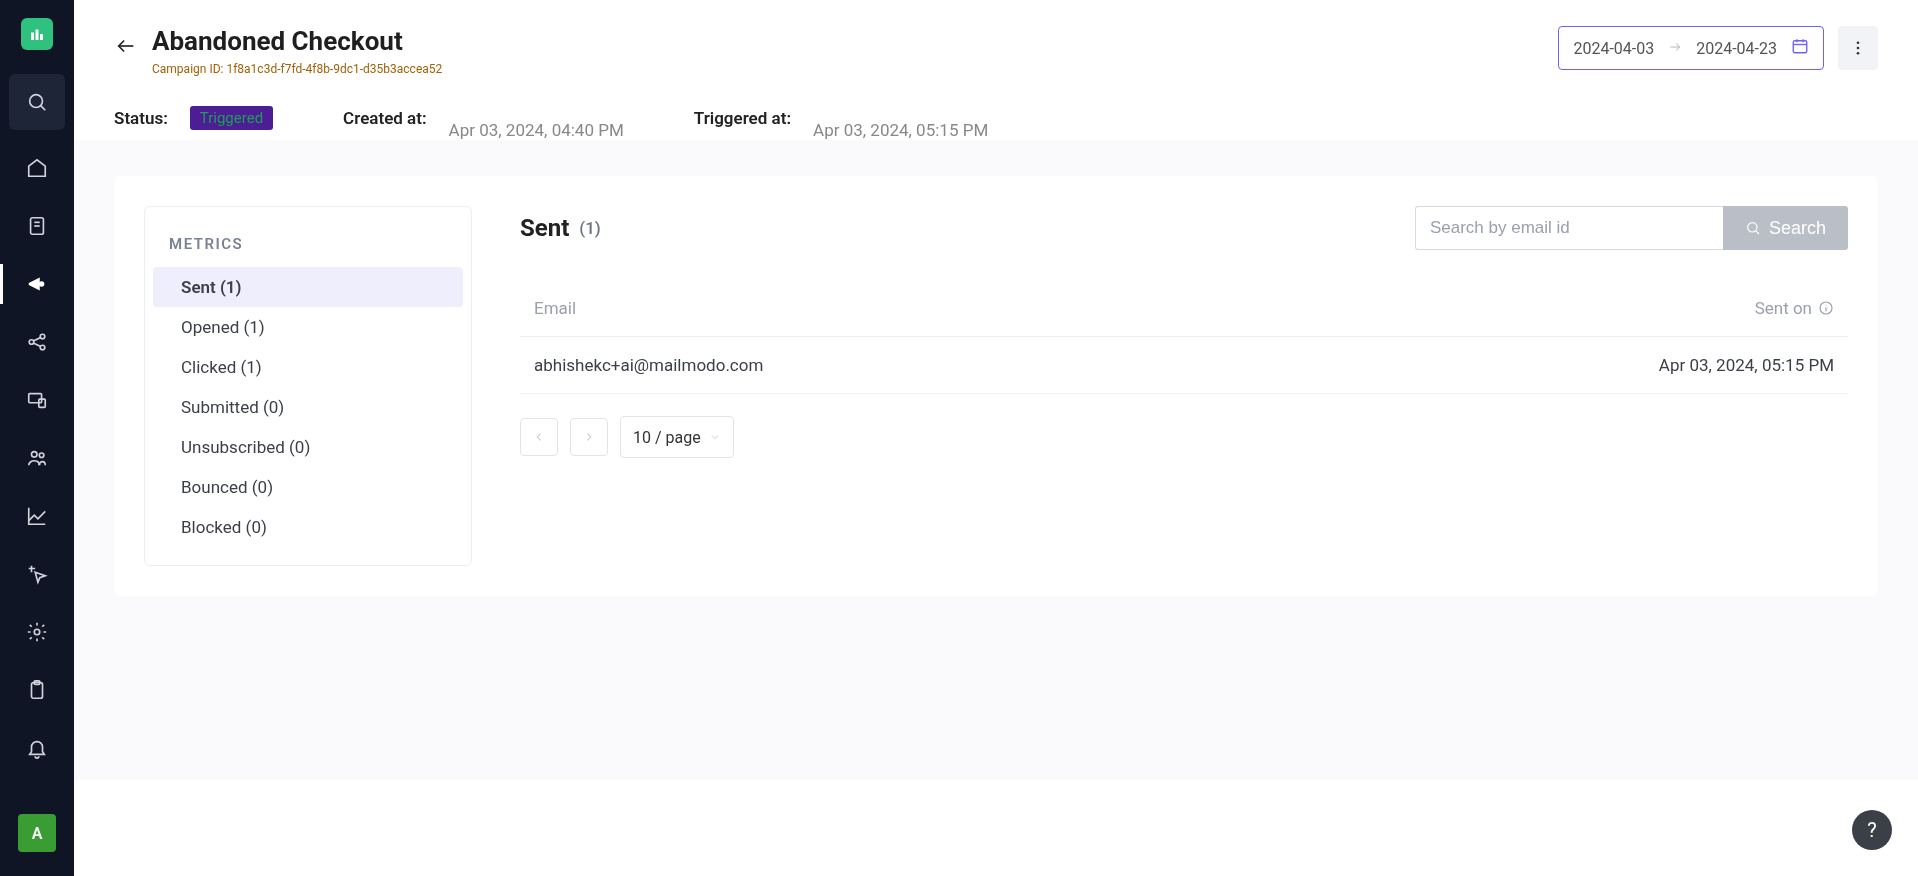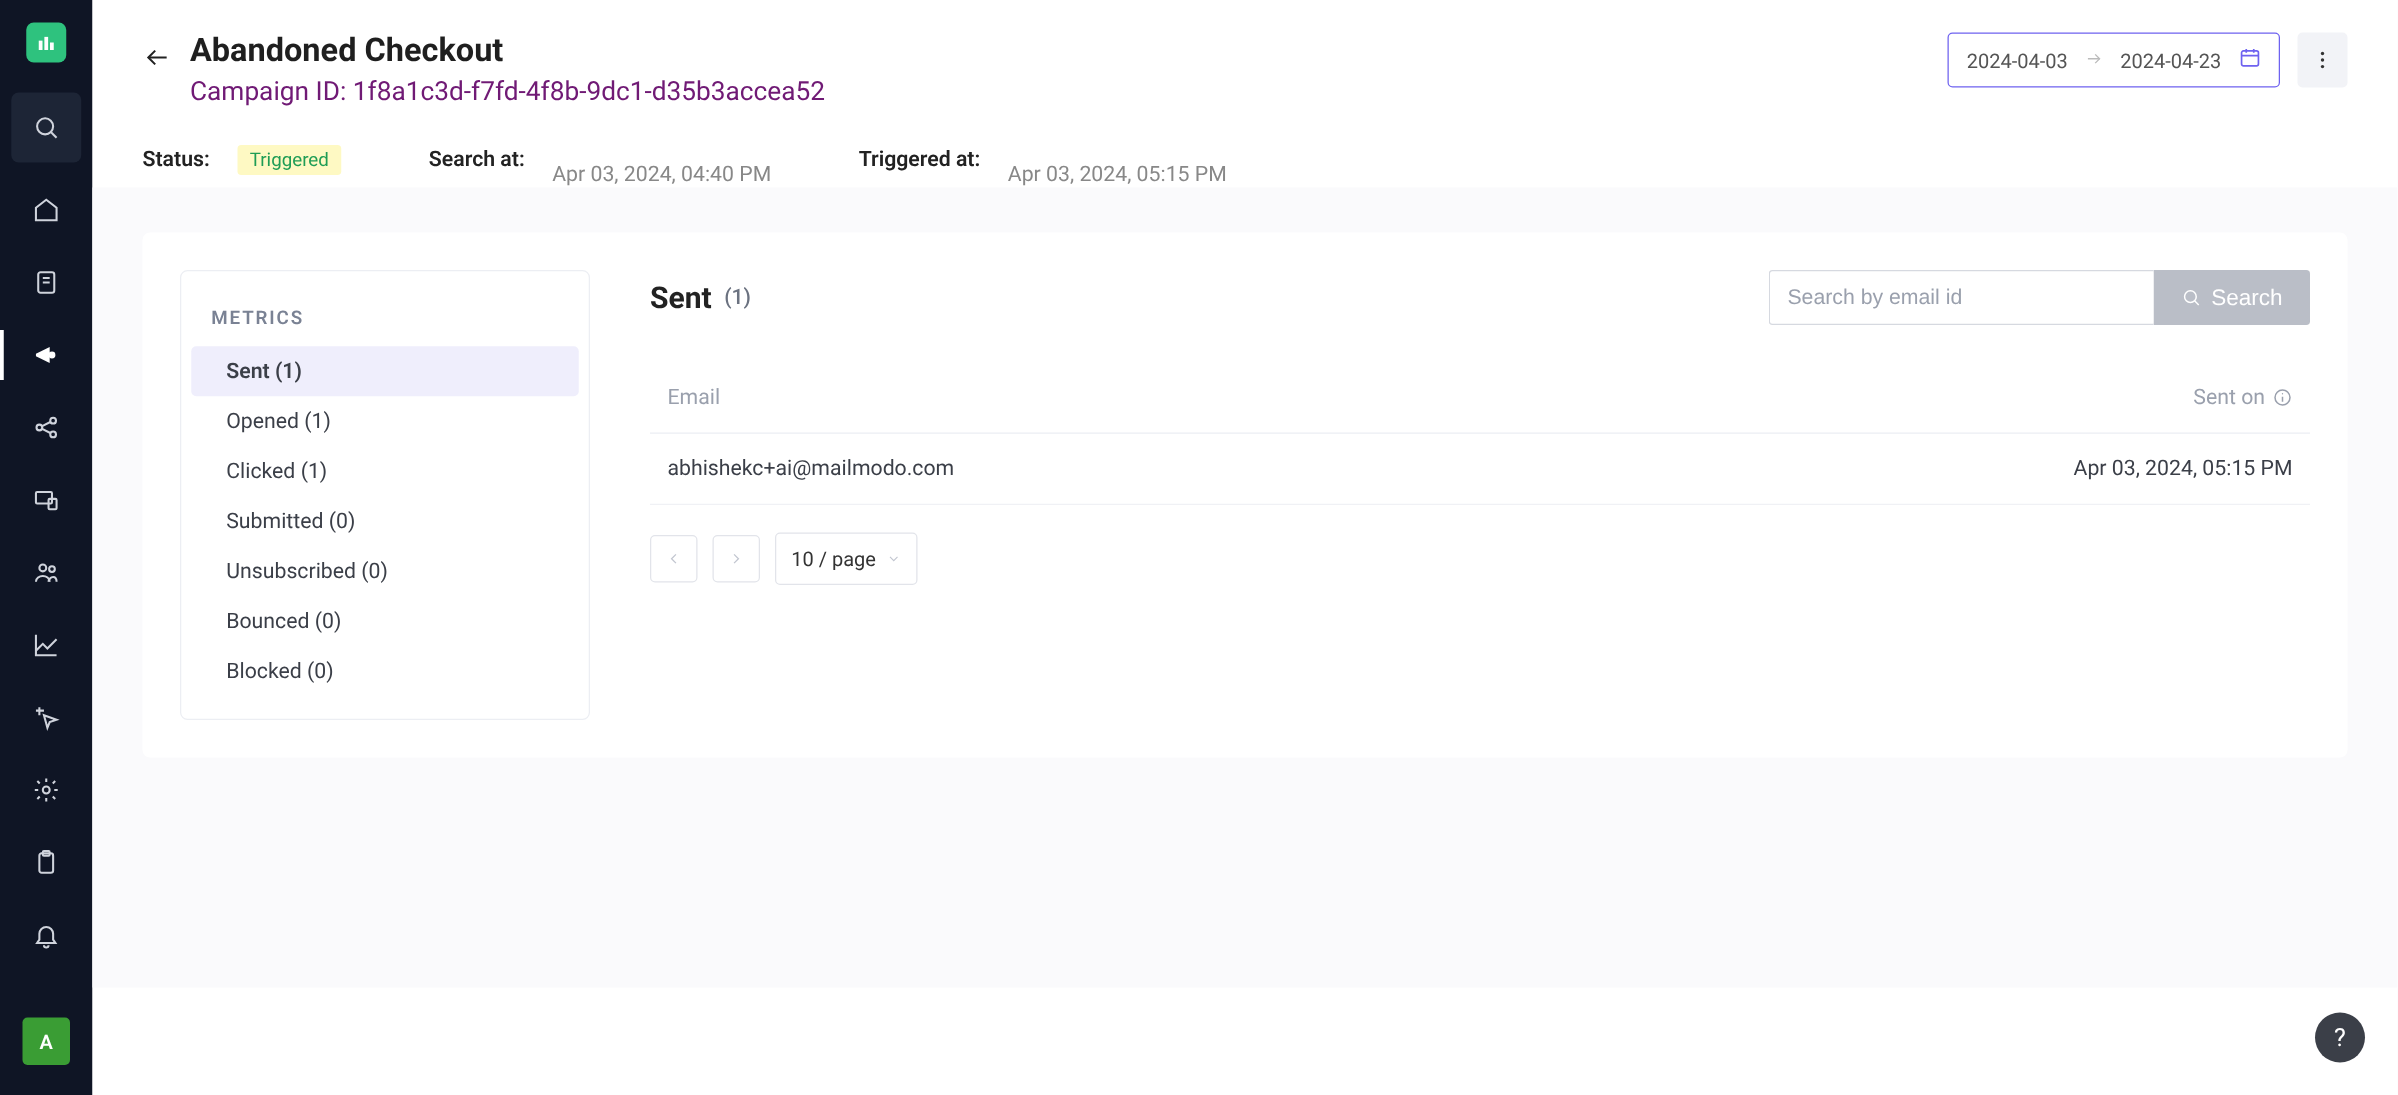--- a/index.html
+++ b/index.html
@@ -91,21 +91,21 @@
     }
     .title-row { display: flex; align-items: flex-start; gap: 14px; }
     .back-btn {
       width: 24px; height: 24px;
       display: flex; align-items: center; justify-content: center;
       cursor: pointer;
       margin-top: 8px;
       color: #222;
     }
     .title-block h1 { font-size: 26px; font-weight: 700; color: #1f1f1f; }
-    .title-block .cid { color: #701a75; font-size: 21px; margin-top: 6px; }
+    .title-block .cid { color: #a16207; font-size: 12px; margin-top: 6px; }
     .header-actions { display: flex; align-items: center; gap: 14px; }
     .date-range {
       border: 1px solid #6e62f0;
       border-radius: 4px;
       height: 44px;
       padding: 0 14px;
       display: flex;
       align-items: center;
       gap: 14px;
       color: #555;
@@ -126,21 +126,21 @@
     .status-row {
       padding: 20px 40px 0 40px;
       display: flex;
       gap: 70px;
       font-size: 17px;
     }
     .status-row .sg { display: flex; align-items: center; gap: 22px; }
     .status-row .lbl { font-weight: 600; color: #222; }
     .status-row .val { color: #888; margin-top: 24px; }
     .badge {
-      background: #fef9c3;
+      background: #4c1d95;
       color: #1f9d55;
       padding: 3px 10px;
       border-radius: 3px;
       font-size: 15px;
     }
     
     .tabs {
       padding: 26px 40px 0 40px;
       display: flex;
       gap: 36px;
@@ -420,21 +420,21 @@
       </div>
     </div>
   </div>
 
   <div class="status-row">
     <div class="sg">
       <span class="lbl">Status:</span>
       <span class="badge">Triggered</span>
     </div>
     <div class="sg">
-      <span class="lbl">Search at:</span>
+      <span class="lbl">Created at:</span>
       <span class="val">Apr 03, 2024, 04:40 PM</span>
     </div>
     <div class="sg">
       <span class="lbl">Triggered at:</span>
       <span class="val">Apr 03, 2024, 05:15 PM</span>
     </div>
   </div>
 
 
   <div class="content">

